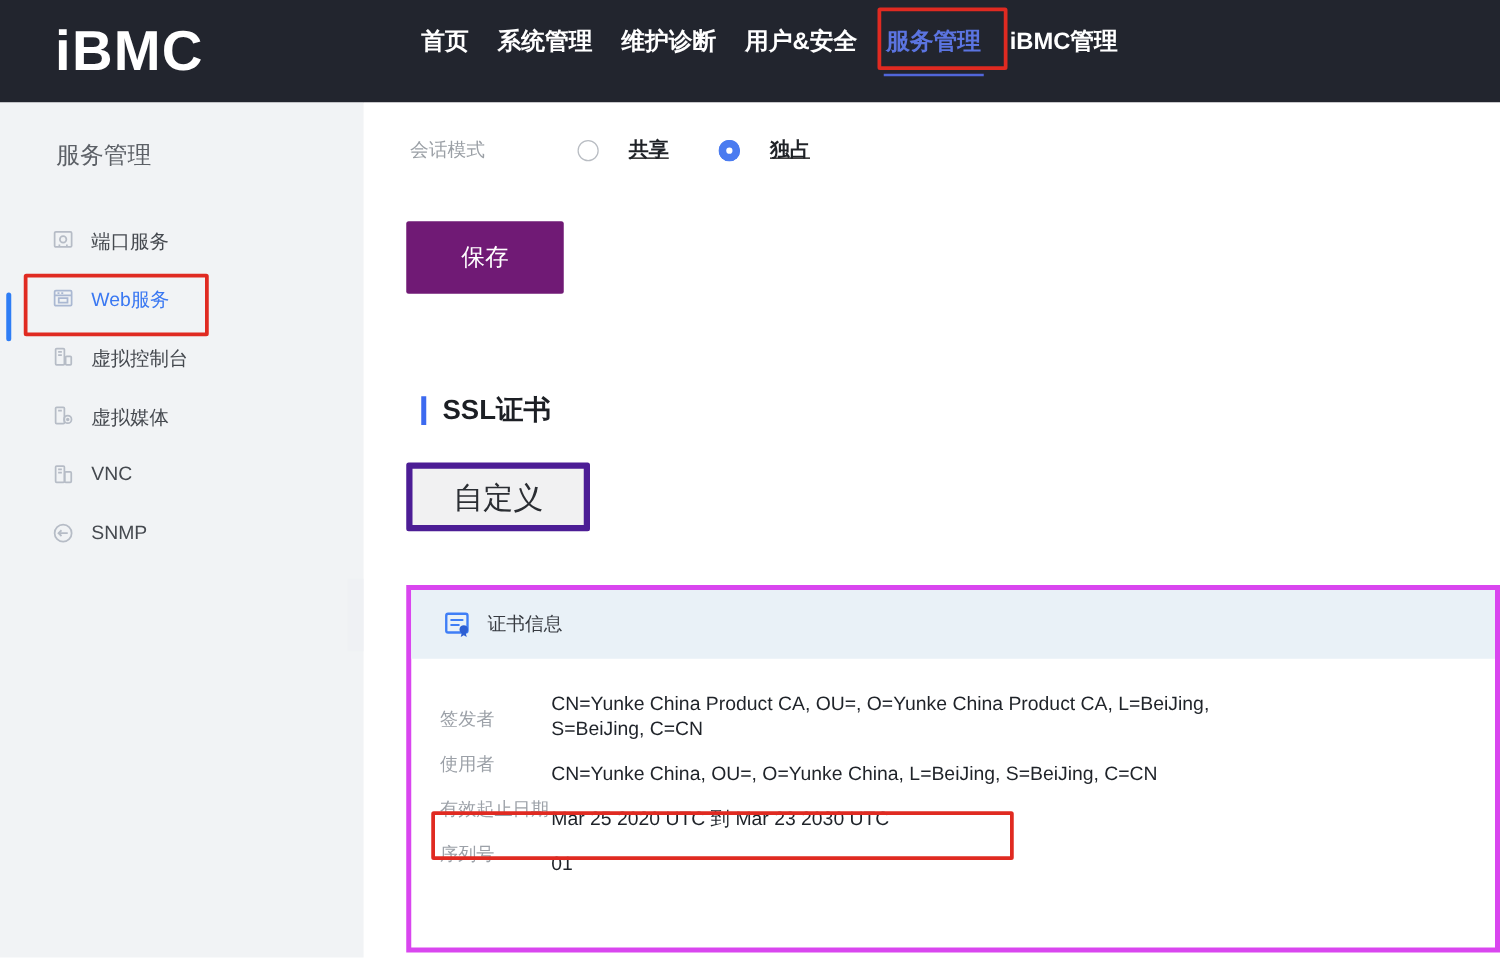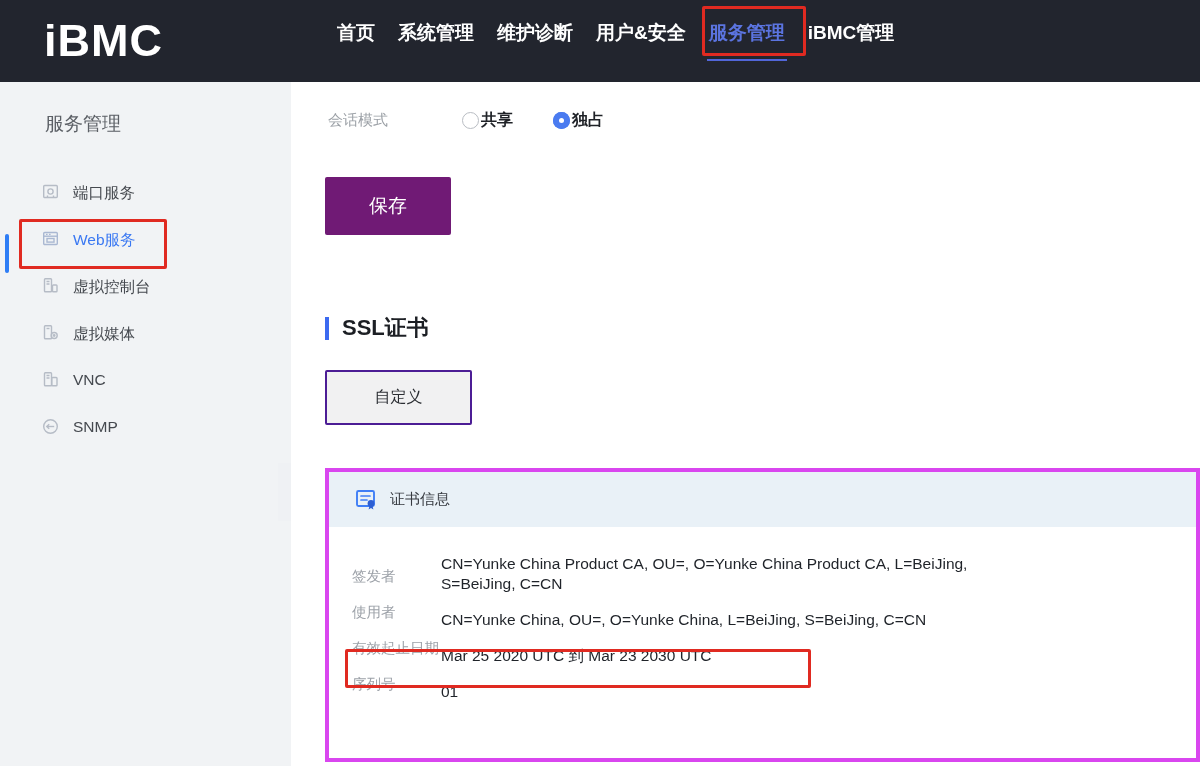--- a/index.html
+++ b/index.html
@@ -41,41 +41,41 @@
   .collapse-handle .chev { color:#2f7df6; font-size:15px; font-weight:700;
     line-height:1; }
 
   
   .content { position:absolute; left:291px; top:82px; right:0; bottom:0;
     background:#fff; }
 
   .session-row { position:absolute; left:37px; top:26px; display:flex;
     align-items:center; height:24px; }
   .session-label { width:134px; font-size:15px; color:#9ba0a6; }
-  .radio-option { display:flex; align-items:center; gap:2px; margin-right:40px;
-    cursor:pointer; }
+  .radio-option { display:flex; align-items:center; gap:24px; margin-right:40px;
+    cursor:pointer;text-decoration:underline; }
   .radio-circle { width:17px; height:17px; border-radius:50%;
     border:1px solid #b9bdc3; background:#fff; }
   .radio-circle.selected { border:none; background:#4a7bf0;
     box-shadow:inset 0 0 0 5px #4a7bf0; position:relative; }
   .radio-circle.selected::after { content:""; position:absolute; left:6px;
     top:6px; width:5px; height:5px; border-radius:50%; background:#fff; }
   .radio-text { font-size:16px; font-weight:700; color:#1f2227; }
 
   .save-btn { position:absolute; left:34px; top:95px; width:126px; height:58px;
     background:#701a75; color:#ffffff; font-size:19px; border:none;
     border-radius:2px; cursor:default; font-family:inherit; }
 
-  .ssl-heading { position:absolute; left:34px; top:231px; display:flex;
+  .ssl-heading { position:absolute; left:46px; top:231px; display:flex;
     align-items:center; gap:13px; }
   .ssl-bar { width:4px; height:23px; background:#3c6af0; }
   .ssl-title { font-size:22px; font-weight:700; color:#1c1f24; }
 
   .custom-btn { position:absolute; left:34px; top:288px; width:147px; height:55px;
-    background:#f1f1f2; border:2px solid #4c1d95; color:#2b2e33; font-size:16px;
+    background:#f1f1f2; border:5px solid #4c1d95; color:#2b2e33; font-size:24px;
     border-radius:2px; cursor:pointer; font-family:inherit; }
 
   .panel { position:absolute; left:34px; top:386px; right:0; bottom:9px;
     border:4px solid #d946ef; background:#fff; }
   .panel-header { height:55px; background:#e9f1f7; display:flex;
     align-items:center; padding-left:26px; gap:12px; }
   .panel-title { font-size:15px; color:#363a40; }
   .cert-icon { width:23px; height:23px; }
   .panel-body { padding:27px 0 0 23px; }
   .cert-row { display:flex; align-items:flex-end; }

